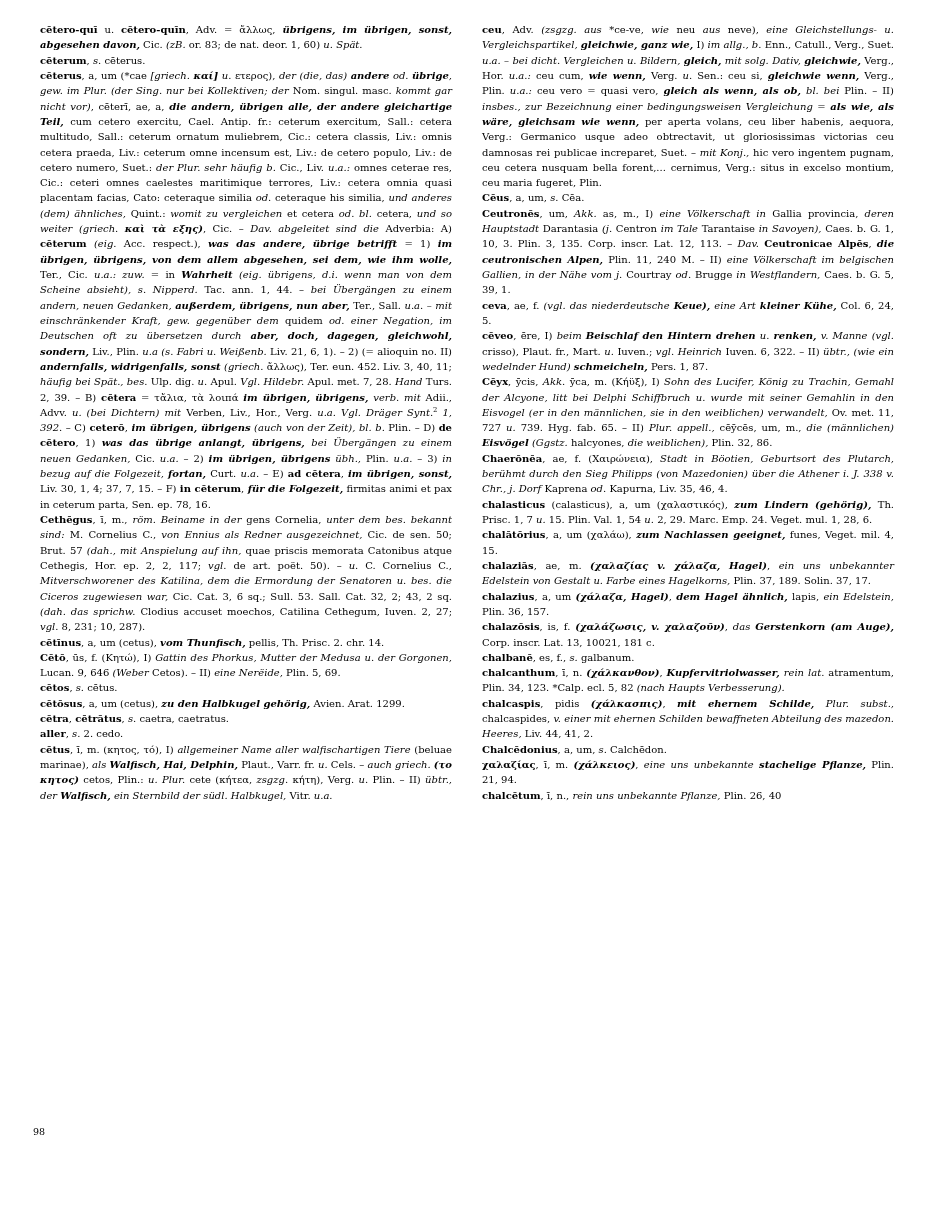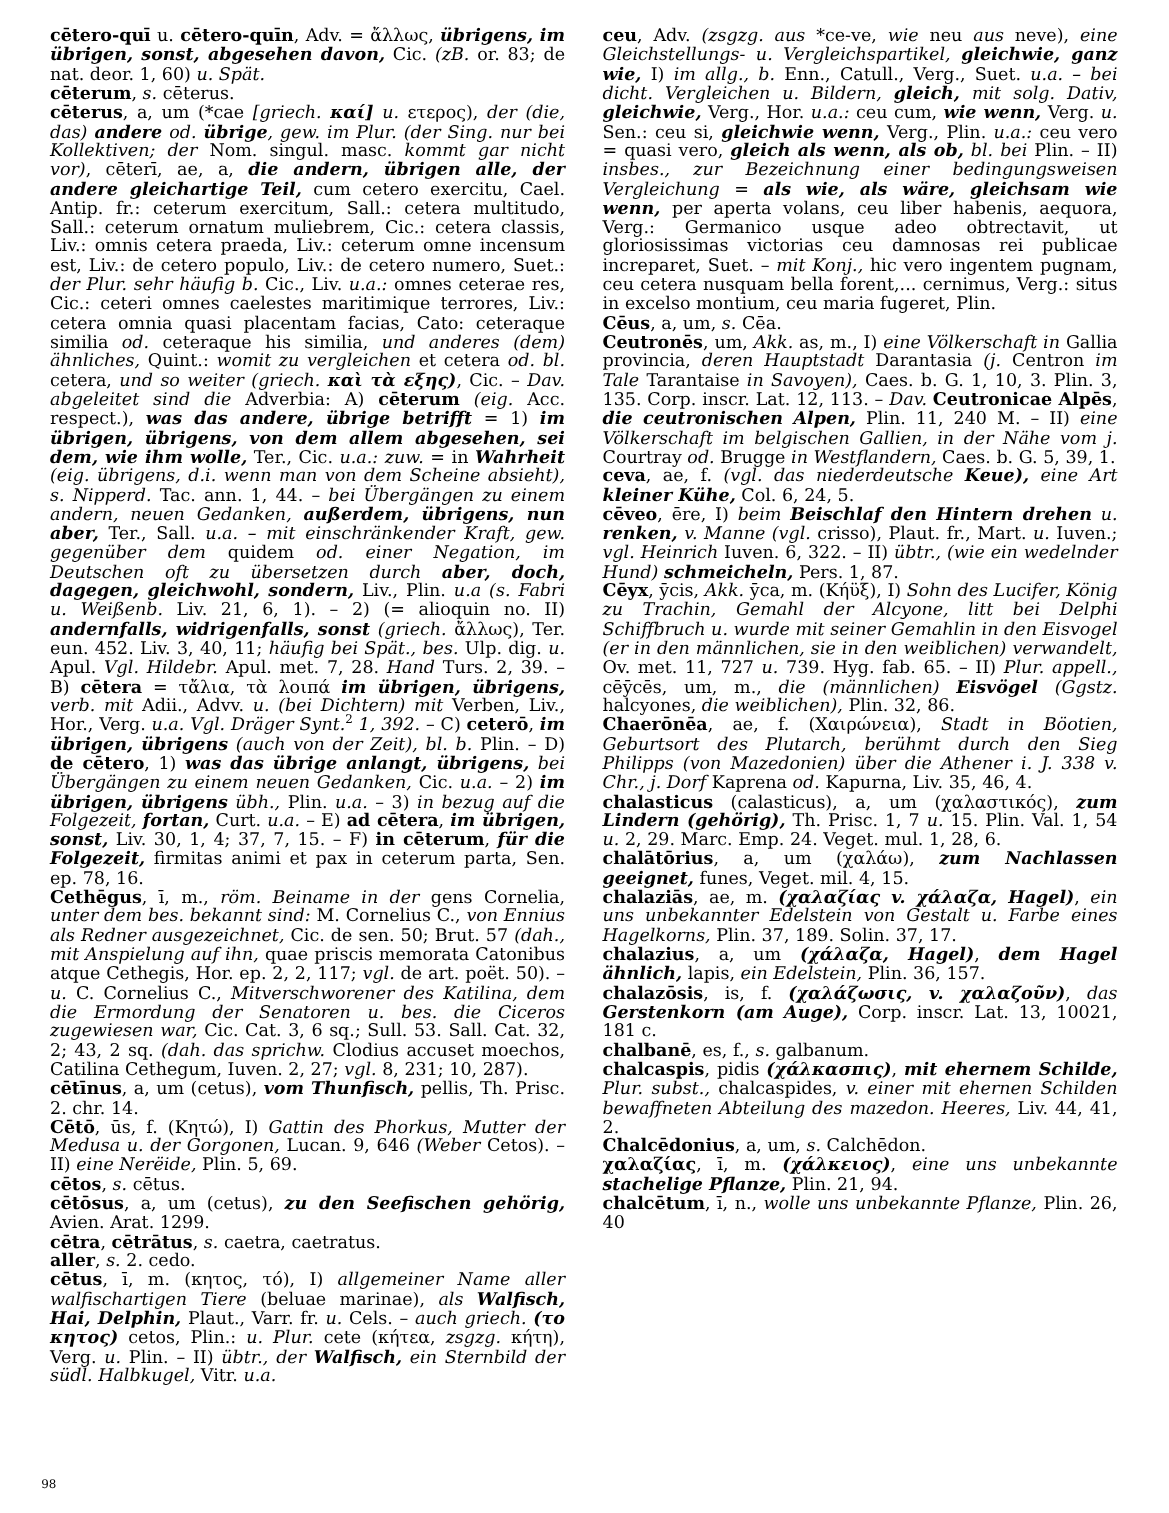--- a/index.html
+++ b/index.html
@@ -23,21 +23,21 @@
     position: absolute;
     top: 22px;
     left: 40px;
     width: 855px;
     height: 1140px;
     display: flex;
     gap: 30px;
   }
   .col {
     width: 412px;
-    font-size: 14px;
+    font-size: 10px;
     line-height: 15.32px;
     text-align: justify;
     text-justify: inter-word;
     hyphens: manual;
   }
   .entry {
     margin: 0;
     padding: 0;
     text-indent: 0;
     text-align: justify;
@@ -65,21 +65,21 @@
     font-weight: bold;
   }
   sup {
     font-size: 0.68em;
     vertical-align: super;
     line-height: 0;
   }
   .folio {
     position: absolute;
     left: 33px;
-    top: 1182px;
+    top: 1126px;
     font-size: 9.5px;
     font-family: "DejaVu Serif", "Liberation Serif", serif;
     color: #000;
     text-align: right;
   }
 </style>
 </head>
 <body>
 
 <div class="page">
@@ -87,43 +87,44 @@
   <div class="columns">
 
     <div class="col" id="col-left">
         <p class="entry"><b>cētero-quī</b> u. <b>cētero-quīn</b>, Adv. = <span class="gr">ἄλλως</span>, <span class="bi">übrigens, im übrigen, sonst, abgesehen davon,</span> Cic. <i>(zB.</i> or. 83; de nat. deor. 1, 60) <i>u. Spät.</i></p>
         <p class="entry"><b>cēterum</b>, <i>s.</i> cēterus.</p>
         <p class="entry"><b>cēterus</b>, a, um (*cae <i>[griech.</i> <span class="gri">καί]</span> <i>u.</i> <span class="gr">ετερος</span>), <i>der (die, das)</i> <span class="bi">andere</span> <i>od.</i> <span class="bi">übrige</span><i>, gew. im Plur. (der Sing. nur bei Kollektiven; der</i> Nom. singul. masc. <i>kommt gar nicht vor)</i>, cēterī, ae, a, <span class="bi">die andern, übrigen alle, der andere gleichartige Teil,</span> cum cetero exercitu, Cael. Antip. fr.: ceterum exercitum, Sall.: cetera multitudo, Sall.: ceterum ornatum muliebrem, Cic.: cetera classis, Liv.: omnis cetera praeda, Liv.: ceterum omne incensum est, Liv.: de cetero populo, Liv.: de cetero numero, Suet.: <i>der Plur. sehr häufig b.</i> Cic., Liv. <i>u.a.:</i> omnes ceterae res, Cic.: ceteri omnes caelestes maritimique terrores, Liv.: cetera omnia quasi placentam facias, Cato: ceteraque similia <i>od.</i> ceteraque his similia, <i>und anderes (dem) ähnliches,</i> Quint.: <i>womit zu vergleichen</i> et cetera <i>od. bl.</i> cetera, <i>und so weiter (griech.</i> <span class="gri">καὶ τὰ εξης)</span>, Cic. – <i>Dav. abgeleitet sind die</i> Adverbia: A) <b>cēterum</b> <i>(eig.</i> Acc. respect.), <span class="bi">was das andere, übrige betrifft</span> = 1) <span class="bi">im übrigen, übrigens, von dem allem abgesehen, sei dem, wie ihm wolle,</span> Ter., Cic. <i>u.a.: zuw.</i> = in <span class="bi">Wahrheit</span> <i>(eig. übrigens, d.i. wenn man von dem Scheine absieht), s. Nipperd.</i> Tac. ann. 1, 44. – <i>bei Übergängen zu einem andern, neuen Gedanken,</i> <span class="bi">außerdem, übrigens, nun aber,</span> Ter., Sall. <i>u.a. – mit einschränkender Kraft, gew. gegenüber dem</i> quidem <i>od. einer Negation, im Deutschen oft zu übersetzen durch</i> <span class="bi">aber, doch, dagegen, gleichwohl, sondern,</span> Liv., Plin. <i>u.a (s. Fabri u. Weißenb.</i> Liv. 21, 6, 1). – 2) (= alioquin no. II) <span class="bi">andernfalls, widrigenfalls, sonst</span> <i>(griech.</i> <span class="gr">ἄλλως)</span>, Ter. eun. 452. Liv. 3, 40, 11; <i>häufig bei Spät., bes.</i> Ulp. dig. <i>u.</i> Apul. <i>Vgl. Hildebr.</i> Apul. met. 7, 28. <i>Hand</i> Turs. 2, 39. – B) <b>cētera</b> = <span class="gr">τἄλια, τὰ λοιπά</span> <span class="bi">im übrigen, übrigens,</span> <i>verb. mit</i> Adii., Advv. <i>u. (bei Dichtern) mit</i> Verben, Liv., Hor., Verg. <i>u.a. Vgl. Dräger Synt.</i><sup>2</sup> <i>1, 392.</i> – C) <b>ceterō</b>, <span class="bi">im übrigen, übrigens</span> <i>(auch von der Zeit), bl. b.</i> Plin. – D) <b>de cētero</b>, 1) <span class="bi">was das übrige anlangt, übrigens,</span> <i>bei Übergängen zu einem neuen Gedanken,</i> Cic. <i>u.a.</i> – 2) <span class="bi">im übrigen, übrigens</span> <i>übh.,</i> Plin. <i>u.a.</i> – 3) <i>in bezug auf die Folgezeit,</i> <span class="bi">fortan,</span> Curt. <i>u.a.</i> – E) <b>ad cētera</b>, <span class="bi">im übrigen, sonst,</span> Liv. 30, 1, 4; 37, 7, 15. – F) <b>in cēterum</b>, <span class="bi">für die Folgezeit,</span> firmitas animi et pax in ceterum parta, Sen. ep. 78, 16.</p>
         <p class="entry"><b>Cethēgus</b>, ī, m., <i>röm. Beiname in der</i> gens Cornelia, <i>unter dem bes. bekannt sind:</i> M. Cornelius C., <i>von Ennius als Redner ausgezeichnet,</i> Cic. de sen. 50; Brut. 57 <i>(dah., mit Anspielung auf ihn,</i> quae priscis memorata Catonibus atque Cethegis, Hor. ep. 2, 2, 117; <i>vgl.</i> de art. poët. 50). – <i>u.</i> C. Cornelius C., <i>Mitverschworener des Katilina, dem die Ermordung der Senatoren u. bes. die Ciceros zugewiesen war,</i> Cic. Cat. 3, 6 sq.; Sull. 53. Sall. Cat. 32, 2; 43, 2 sq. <i>(dah. das sprichw.</i> Clodius accuset moechos, Catilina Cethegum, Iuven. 2, 27; <i>vgl.</i> 8, 231; 10, 287).</p>
         <p class="entry"><b>cētīnus</b>, a, um (cetus), <span class="bi">vom Thunfisch,</span> pellis, Th. Prisc. 2. chr. 14.</p>
         <p class="entry"><b>Cētō</b>, ūs, f. <span class="gr">(Κητώ)</span>, I) <i>Gattin des Phorkus, Mutter der Medusa u. der Gorgonen,</i> Lucan. 9, 646 <i>(Weber</i> Cetos). – II) <i>eine Nerëide,</i> Plin. 5, 69.</p>
         <p class="entry"><b>cētos</b>, <i>s.</i> cētus.</p>
-        <p class="entry"><b>cētōsus</b>, a, um (cetus), <span class="bi">zu den Seefischen gehörig,</span> Avien. Arat. 1299.</p>
+        <p class="entry"><b>cētōsus</b>, a, um (cetus), <span class="bi">zu den Halbkugel gehörig,</span> Avien. Arat. 1299.</p>
         <p class="entry"><b>cētra</b>, <b>cētrātus</b>, <i>s.</i> caetra, caetratus.</p>
         <p class="entry"><b>aller</b>, <i>s.</i> 2. cedo.</p>
         <p class="entry"><b>cētus</b>, ī, m. <span class="gr">(κητος, τό)</span>, I) <i>allgemeiner Name aller walfischartigen Tiere</i> (beluae marinae), <i>als</i> <span class="bi">Walfisch, Hai, Delphin,</span> Plaut., Varr. fr. <i>u.</i> Cels. – <i>auch griech.</i> <span class="gri">(το κητος)</span> cetos, Plin.: <i>u. Plur.</i> cete <span class="gr">(κήτεα,</span> <i>zsgzg.</i> <span class="gr">κήτη)</span>, Verg. <i>u.</i> Plin. – II) <i>übtr., der</i> <span class="bi">Walfisch,</span> <i>ein Sternbild der südl. Halbkugel,</i> Vitr. <i>u.a.</i></p>
       </div>
 
     <div class="col" id="col-right">
         <p class="entry"><b>ceu</b>, Adv. <i>(zsgzg. aus</i> *ce-ve, <i>wie</i> neu <i>aus</i> neve), <i>eine Gleichstellungs- u. Vergleichspartikel,</i> <span class="bi">gleichwie, ganz wie,</span> I) <i>im allg., b.</i> Enn., Catull., Verg., Suet. <i>u.a. – bei dicht. Vergleichen u. Bildern,</i> <span class="bi">gleich,</span> <i>mit solg. Dativ,</i> <span class="bi">gleichwie,</span> Verg., Hor. <i>u.a.:</i> ceu cum, <span class="bi">wie wenn,</span> Verg. <i>u.</i> Sen.: ceu si, <span class="bi">gleichwie wenn,</span> Verg., Plin. <i>u.a.:</i> ceu vero = quasi vero, <span class="bi">gleich als wenn, als ob,</span> <i>bl. bei</i> Plin. – II) <i>insbes., zur Bezeichnung einer bedingungsweisen Vergleichung</i> = <span class="bi">als wie, als wäre, gleichsam wie wenn,</span> per aperta volans, ceu liber habenis, aequora, Verg.: Germanico usque adeo obtrectavit, ut gloriosissimas victorias ceu damnosas rei publicae increparet, Suet. – <i>mit Konj.,</i> hic vero ingentem pugnam, ceu cetera nusquam bella forent,... cernimus, Verg.: situs in excelso montium, ceu maria fugeret, Plin.</p>
         <p class="entry"><b>Cēus</b>, a, um, <i>s.</i> Cēa.</p>
         <p class="entry"><b>Ceutronēs</b>, um, <i>Akk.</i> as, m., I) <i>eine Völkerschaft in</i> Gallia provincia, <i>deren Hauptstadt</i> Darantasia <i>(j.</i> Centron <i>im Tale</i> Tarantaise <i>in Savoyen),</i> Caes. b. G. 1, 10, 3. Plin. 3, 135. Corp. inscr. Lat. 12, 113. – <i>Dav.</i> <b>Ceutronicae Alpēs</b>, <span class="bi">die ceutronischen Alpen,</span> Plin. 11, 240 M. – II) <i>eine Völkerschaft im belgischen Gallien, in der Nähe vom j.</i> Courtray <i>od.</i> Brugge <i>in Westflandern,</i> Caes. b. G. 5, 39, 1.</p>
         <p class="entry"><b>ceva</b>, ae, f. <i>(vgl. das niederdeutsche</i> <span class="bi">Keue),</span> <i>eine Art</i> <span class="bi">kleiner Kühe,</span> Col. 6, 24, 5.</p>
         <p class="entry"><b>cēveo</b>, ēre, I) <i>beim</i> <span class="bi">Beischlaf den Hintern drehen</span> <i>u.</i> <span class="bi">renken,</span> <i>v. Manne (vgl.</i> crisso), Plaut. fr., Mart. <i>u.</i> Iuven.; <i>vgl. Heinrich</i> Iuven. 6, 322. – II) <i>übtr., (wie ein wedelnder Hund)</i> <span class="bi">schmeicheln,</span> Pers. 1, 87.</p>
         <p class="entry"><b>Cēyx</b>, ȳcis, <i>Akk.</i> ȳca, m. <span class="gr">(Κήϋξ)</span>, I) <i>Sohn des Lucifer, König zu Trachin, Gemahl der Alcyone, litt bei Delphi Schiffbruch u. wurde mit seiner Gemahlin in den Eisvogel (er in den männlichen, sie in den weiblichen) verwandelt,</i> Ov. met. 11, 727 <i>u.</i> 739. Hyg. fab. 65. – II) <i>Plur. appell.,</i> cēȳcēs, um, m., <i>die (männlichen)</i> <span class="bi">Eisvögel</span> <i>(Ggstz.</i> halcyones, <i>die weiblichen),</i> Plin. 32, 86.</p>
         <p class="entry"><b>Chaerōnēa</b>, ae, f. <span class="gr">(Χαιρώνεια)</span>, <i>Stadt in Böotien, Geburtsort des Plutarch, berühmt durch den Sieg Philipps (von Mazedonien) über die Athener i. J. 338 v. Chr., j. Dorf</i> Kaprena <i>od.</i> Kapurna, Liv. 35, 46, 4.</p>
         <p class="entry"><b>chalasticus</b> (calasticus), a, um <span class="gr">(χαλαστικός)</span>, <span class="bi">zum Lindern (gehörig),</span> Th. Prisc. 1, 7 <i>u.</i> 15. Plin. Val. 1, 54 <i>u.</i> 2, 29. Marc. Emp. 24. Veget. mul. 1, 28, 6.</p>
         <p class="entry"><b>chalātōrius</b>, a, um <span class="gr">(χαλάω)</span>, <span class="bi">zum Nachlassen geeignet,</span> funes, Veget. mil. 4, 15.</p>
         <p class="entry"><b>chalaziās</b>, ae, m. <span class="gri">(χαλαζίας v. χάλαζα, Hagel)</span>, <i>ein uns unbekannter Edelstein von Gestalt u. Farbe eines Hagelkorns,</i> Plin. 37, 189. Solin. 37, 17.</p>
         <p class="entry"><b>chalazius</b>, a, um <span class="gri">(χάλαζα, Hagel)</span>, <span class="bi">dem Hagel ähnlich,</span> lapis, <i>ein Edelstein,</i> Plin. 36, 157.</p>
         <p class="entry"><b>chalazōsis</b>, is, f. <span class="gri">(χαλάζωσις, v. χαλαζοῦν)</span>, <i>das</i> <span class="bi">Gerstenkorn (am Auge),</span> Corp. inscr. Lat. 13, 10021, 181 c.</p>
         <p class="entry"><b>chalbanē</b>, es, f., <i>s.</i> galbanum.</p>
+        <p class="entry"><b>chalcanthum</b>, ī, n. <span class="gri">(χάλκανθον)</span>, <span class="bi">Kupfervitriolwasser,</span> <i>rein lat.</i> atramentum, Plin. 34, 123. *Calp. ecl. 5, 82 <i>(nach Haupts Verbesserung).</i></p>
         <p class="entry"><b>chalcaspis</b>, pidis <span class="gri">(χάλκασπις)</span>, <span class="bi">mit ehernem Schilde,</span> <i>Plur. subst.,</i> chalcaspides, <i>v. einer mit ehernen Schilden bewaffneten Abteilung des mazedon. Heeres,</i> Liv. 44, 41, 2.</p>
         <p class="entry"><b>Chalcēdonius</b>, a, um, <i>s.</i> Calchēdon.</p>
         <p class="entry"><b>χαλαζίας</b>, ī, m. <span class="gri">(χάλκειος)</span>, <i>eine uns unbekannte</i> <span class="bi">stachelige Pflanze,</span> Plin. 21, 94.</p>
-        <p class="entry"><b>chalcētum</b>, ī, n., <i>wolle uns unbekannte Pflanze,</i> Plin. 26, 40</p>
+        <p class="entry"><b>chalcētum</b>, ī, n., <i>rein uns unbekannte Pflanze,</i> Plin. 26, 40</p>
       </div>
 
   </div>
 
   <div class="folio">98</div>
 
 </div>
 
 </body></html>

